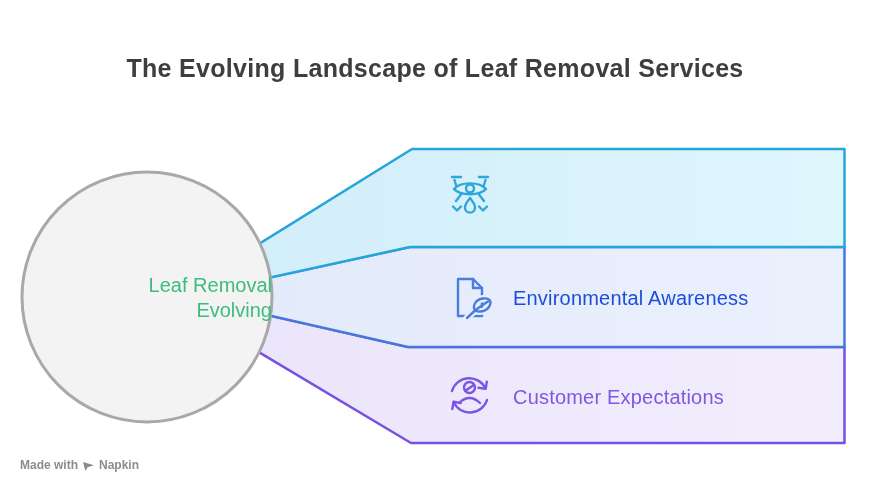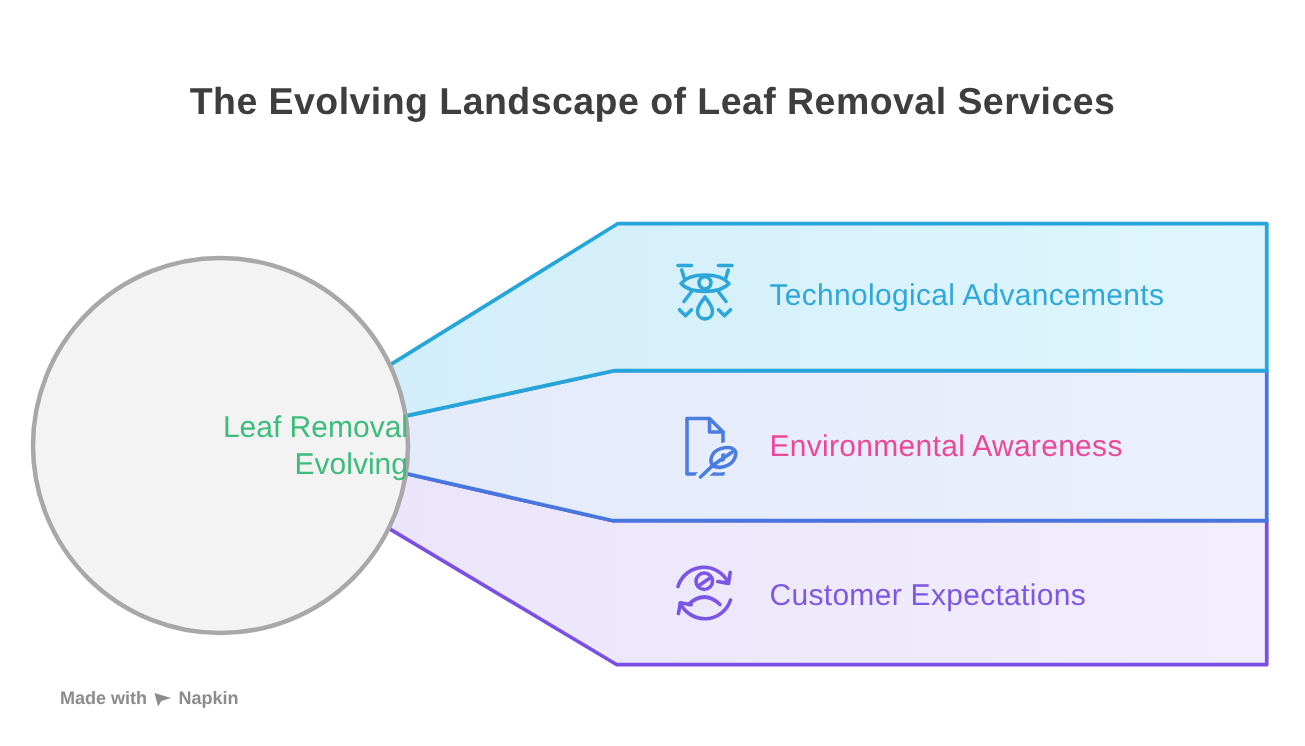--- a/index.html
+++ b/index.html
@@ -22,30 +22,30 @@
     text-align:right;
     font-size:20px;line-height:25px;
     color:#3ebc7d;font-weight:400;
   }
   .branch-label{
     position:absolute;left:513px;
     font-size:20px;line-height:24px;letter-spacing:.2px;
     white-space:nowrap;font-weight:400;
   }
   .branch-label.b1{top:185px;color:#2fa8dc;}
-  .branch-label.b2{top:286px;color:#ec4899;}
+  .branch-label.b2{top:286px;color:#1d4ed8;}
   .branch-label.b3{top:385px;color:#7e57e3;text-align:center;}
   .icon{position:absolute;width:52px;height:52px;}
   .icon.i1{left:444px;top:170px;}
   .icon.i2{left:446px;top:272px;}
   .icon.i3{left:444px;top:369px;}
   .watermark{
     position:absolute;left:20px;top:457px;height:16px;
     display:flex;align-items:center;gap:4px;
-    font-size:12px;font-weight:700;color:#8c8c8c;margin-left:20px;
+    font-size:12px;font-weight:700;color:#8c8c8c;
   }
   .watermark svg{display:block;}
 </style>
 </head>
 <body>
 
 <div class="stage">
 
   <svg class="shapes" width="870" height="497" viewBox="0 0 870 497">
     <defs>
@@ -108,21 +108,20 @@
   <svg class="icon i3" viewBox="0 0 52 52" fill="none" stroke="#7b55e6" stroke-width="2.4" stroke-linecap="round" stroke-linejoin="round">
     <path d="M8,22 A18,18 0 0 1 41.5,19.5"></path>
     <path d="M42.8,12.6 L41.7,19.9 L34.5,18.7"></path>
     <path d="M43,31 A18,18 0 0 1 9.5,33"></path>
     <path d="M8.3,40 L9.6,32.8 L16.8,34.1"></path>
     <circle cx="25.5" cy="18.5" r="5.5"></circle>
     <path d="M21.3,21.8 L29.8,16"></path>
     <path d="M15,34 Q25.5,24 36,34"></path>
   </svg>
 
-  <div class="branch-label b1">Technological Advancements</div>
   <div class="branch-label b2">Environmental Awareness</div>
   <div class="branch-label b3">Customer Expectations</div>
 
   <div class="watermark">
     <span>Made with</span>
     <svg width="13" height="13" viewBox="0 0 13 13">
       <path d="M1,3 L12,6.3 L5.6,8.3 L3.4,12 Z" fill="#8c8c8c"></path>
     </svg>
     <span>Napkin</span>
   </div>

